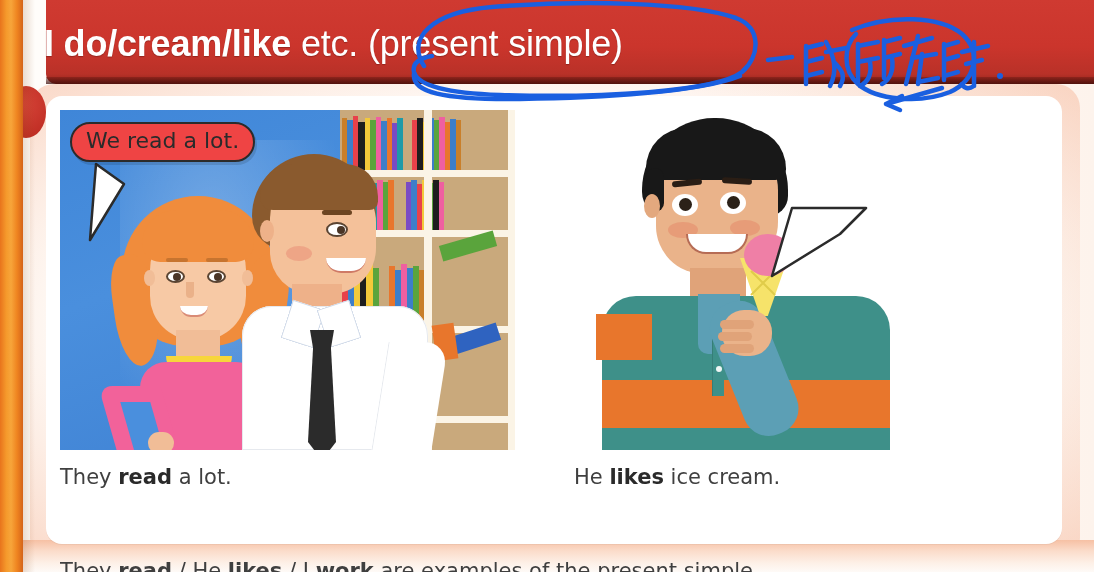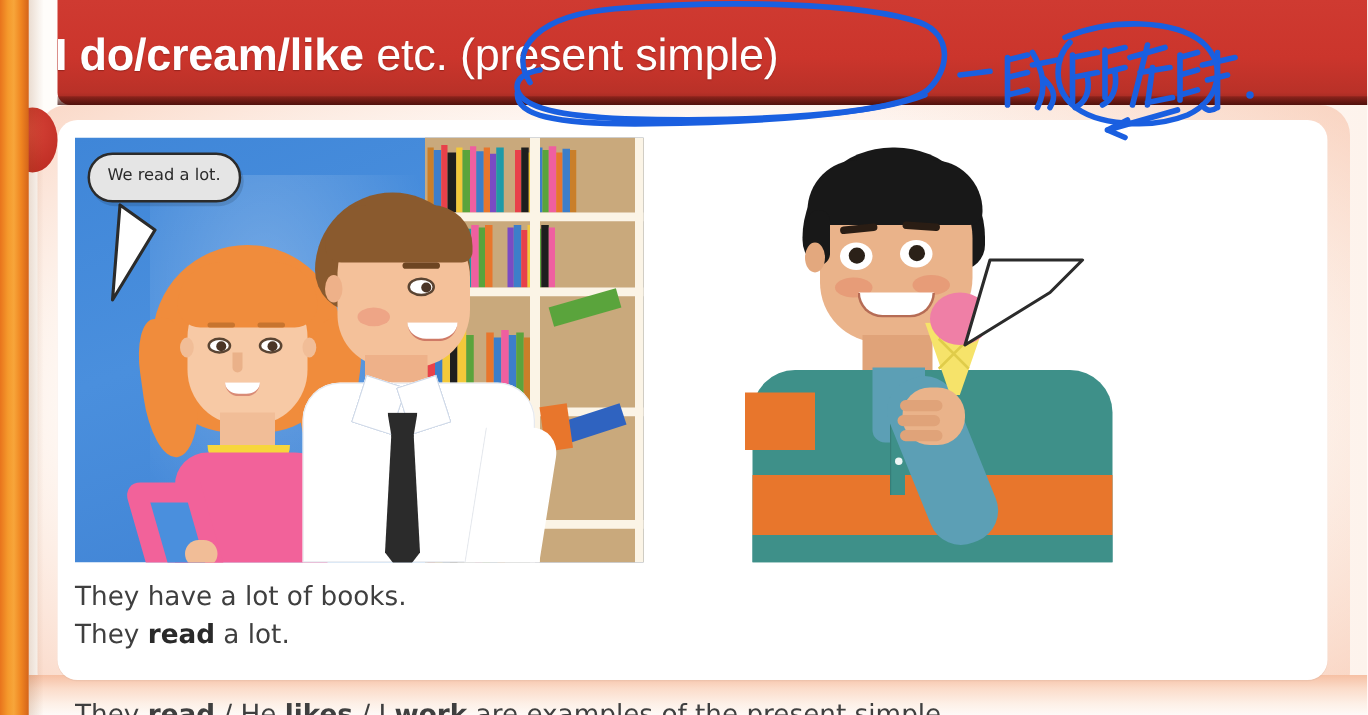--- a/index.html
+++ b/index.html
@@ -212,22 +212,22 @@
   .i-finger{position:absolute;width:34px;height:9px;border-radius:6px;background:#e0a379;}
   .cone{
     position:absolute;left:146px;top:140px;width:48px;height:58px;
     background:#f6e36a;clip-path:polygon(0 0,100% 0,58% 100%,42% 100%);
   }
   .cone-x{position:absolute;left:156px;top:152px;width:26px;height:26px;}
   .scoop{position:absolute;left:150px;top:116px;width:48px;height:42px;border-radius:50%;background:#ef7fa6;}
 
   
   .bubble{
-    position:absolute;background:#e5e5e5;border:2.5px solid #2b2b2b;border-radius:22px;
-    padding:6px 14px 8px 14px;color:#2b2b2b;font-size:13px;line-height:22px;
+    position:absolute;background:#ef4444;border:2.5px solid #2b2b2b;border-radius:22px;
+    padding:6px 14px 8px 14px;color:#2b2b2b;font-size:22px;line-height:22px;
     white-space:nowrap;z-index:8;
     font-family:"DejaVu Sans", sans-serif;
     box-shadow:2px 3px 0 rgba(0,0,0,.12);
   }
   .bubble-1{left:10px;top:12px;}
   .bubble-2{left:240px;top:52px;}
   .tail-svg{position:absolute;z-index:7;}
 
   
   .captions{position:absolute;left:0;top:360px;width:1016px;height:88px;}
@@ -467,24 +467,24 @@
         </div>
 
         <svg class="tail-svg" style="left:196px;top:96px;" width="110" height="90" viewBox="0 0 110 90">
           <path d="M22 2 L2 70 L70 28 L96 2 Z" fill="#ffffff" stroke="#2b2b2b" stroke-width="2.5" stroke-linejoin="round"></path>
         </svg>
       </div>
     </div>
 
     <div class="captions">
       <div class="cap cap-left">
-        <div>They have a lot of books.</div>
         <div><span>They </span><span class="bold">read</span><span> a lot.</span></div>
       </div>
       <div class="cap cap-right">
+        <div><span>He </span><span class="bold">likes</span><span> ice cream.</span></div>
       </div>
     </div>
   </div>
 
   <div class="cut-line">
     <span>They </span><span class="bold">read</span><span> / He </span><span class="bold">likes</span><span> / I </span><span class="bold">work</span><span> are examples of the present simple.</span>
   </div>
 
   <div class="binding"></div>
   <div class="binding-shadow"></div>

